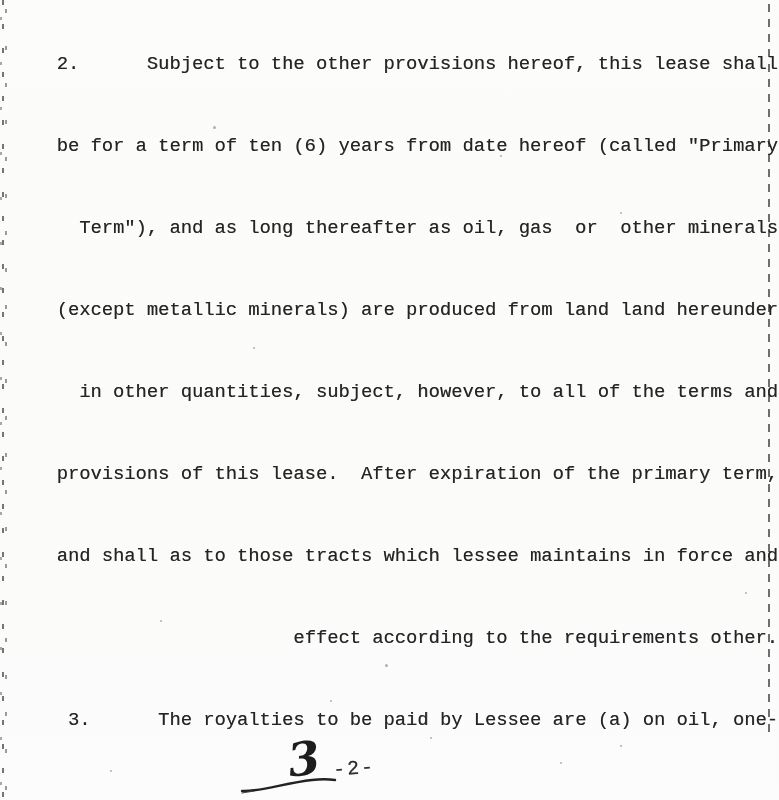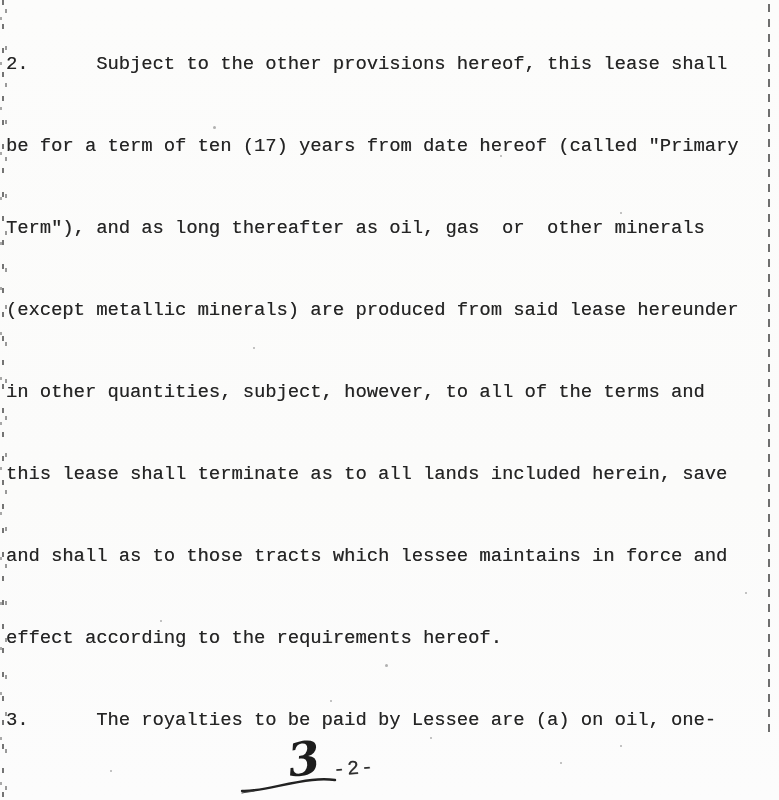--- a/index.html
+++ b/index.html
@@ -27,20 +27,21 @@
     width: 772px;
     color: #242424;
     font-size: 18.8px;
     white-space: pre;
     letter-spacing: 0px;
   }
   .line {
     height: 38px;
     line-height: 38px;
     text-shadow: 0.3px 0.3px 0.5px rgba(25,25,25,0.55);
+    text-align: right;
   }
   
   .edge-left-a {
     position: absolute;
     left: 2px; top: 0;
     width: 2px; height: 100%;
     background: repeating-linear-gradient(to bottom, #3a3a3a 0 5px, transparent 5px 24px);
     opacity: 0.7;
   }
   .edge-left-b {
@@ -115,27 +116,27 @@
 
 <div class="page">
 
   <div class="edge-left-a"></div>
   <div class="edge-left-b"></div>
   <div class="edge-left-c"></div>
   <div class="edge-right"></div>
 
   <div class="text-block">
     <div class="line">2.      Subject to the other provisions hereof, this lease shall</div>
-    <div class="line">be for a term of ten (17) years from date hereof (called "Primary</div>
+    <div class="line">be for a term of ten (6) years from date hereof (called "Primary</div>
     <div class="line">Term"), and as long thereafter as oil, gas  or  other minerals</div>
-    <div class="line">(except metallic minerals) are produced from said lease hereunder</div>
+    <div class="line">(except metallic minerals) are produced from land land hereunder</div>
     <div class="line">in other quantities, subject, however, to all of the terms and</div>
-    <div class="line">this lease shall terminate as to all lands included herein, save</div>
+    <div class="line">provisions of this lease.  After expiration of the primary term,</div>
     <div class="line">and shall as to those tracts which lessee maintains in force and</div>
-    <div class="line">effect according to the requirements hereof.</div>
+    <div class="line">effect according to the requirements other.</div>
     <div class="line">3.      The royalties to be paid by Lessee are (a) on oil, one-</div>
     
     
     
     
     
     
     
   </div>
 

